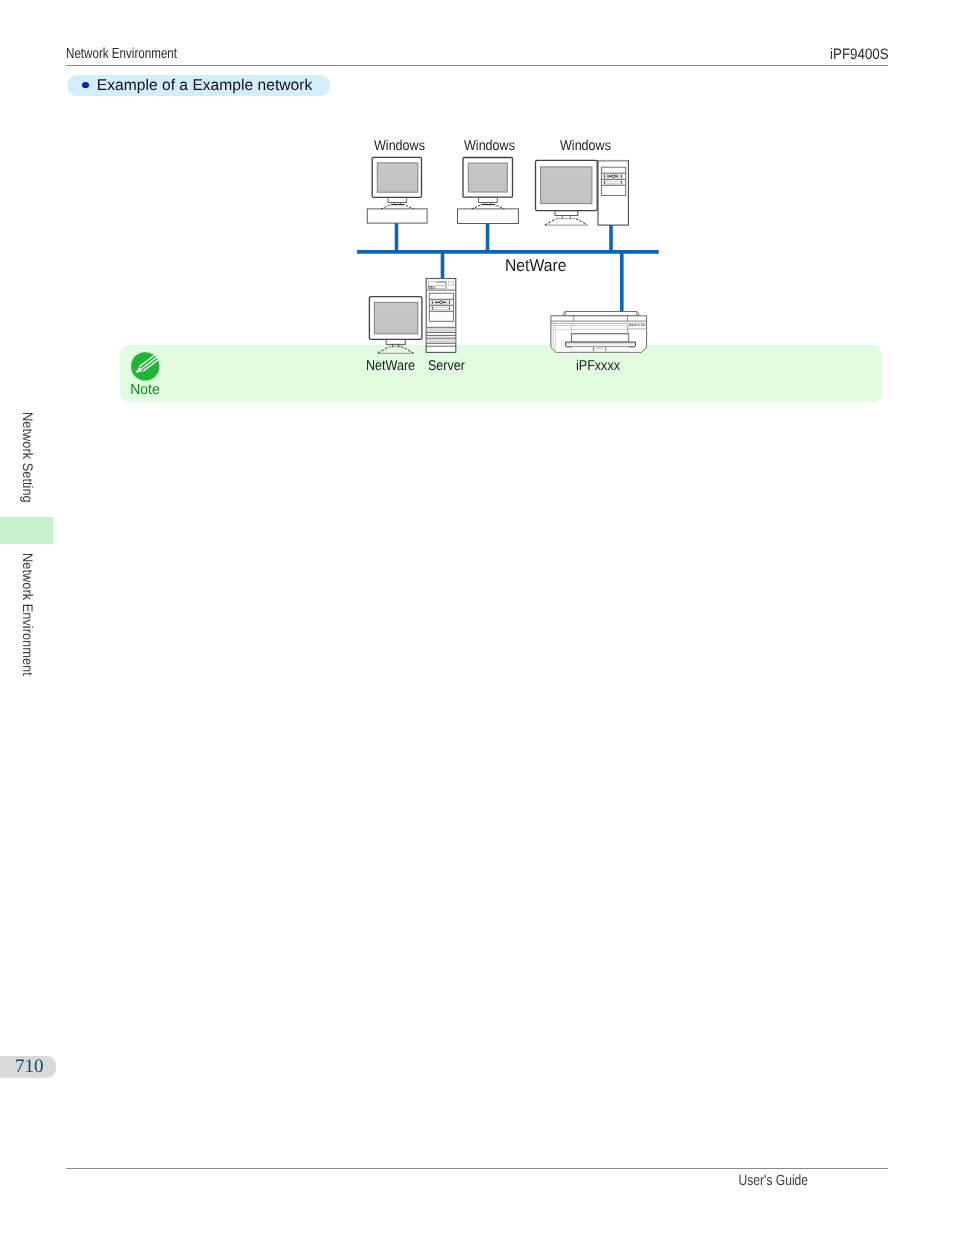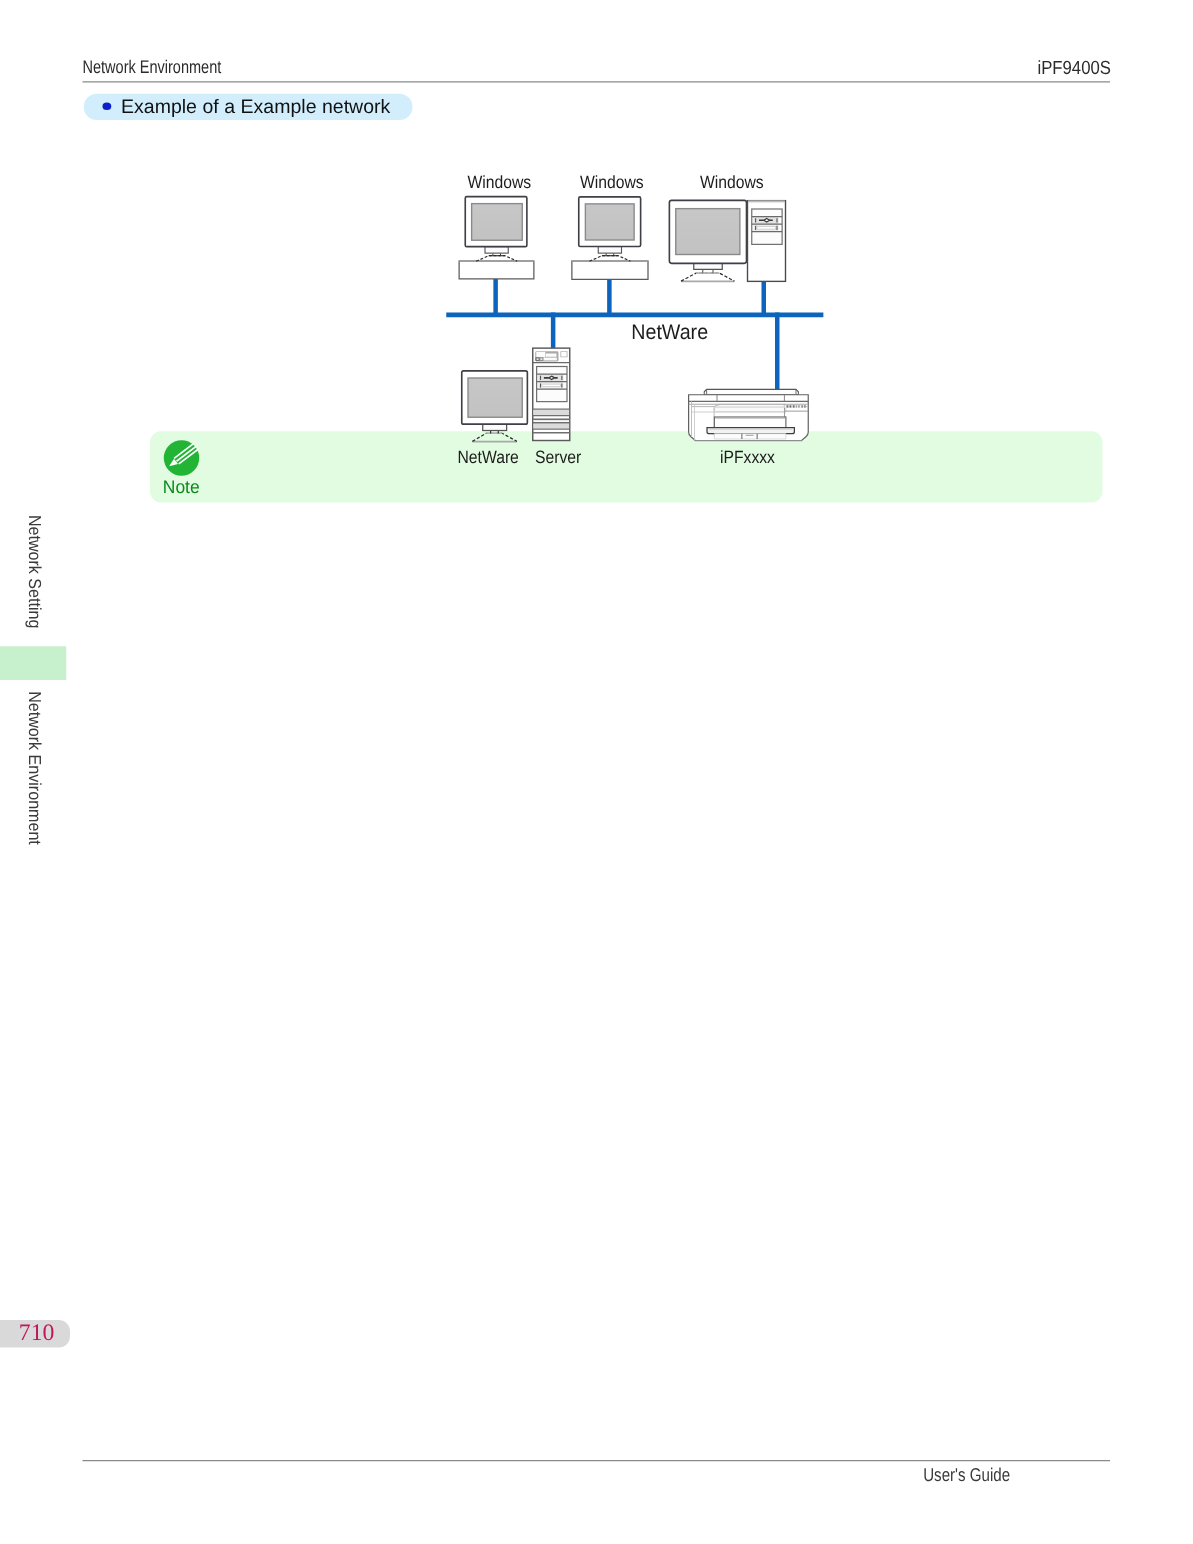--- a/index.html
+++ b/index.html
@@ -20,21 +20,21 @@
   .pill-text{font-size:15.6px;color:#111;letter-spacing:0.02px;white-space:nowrap;line-height:1;}
 
   
   .side-tab{position:absolute;left:0;width:53px;height:27px;background:#c7f0cd;}
   .side-label{position:absolute;font-size:13.9px;color:#3a3a3a;white-space:nowrap;
     writing-mode:vertical-rl;letter-spacing:0px;line-height:1;transform:scaleY(0.925);transform-origin:0 0;}
 
   
   .pagenum{position:absolute;left:0;top:1056px;width:56px;height:22px;background:#d9d9d9;
      border-top-right-radius:9px;border-bottom-right-radius:9px;}
-  .pagenum span{position:absolute;left:15px;top:0px;font-family:"Liberation Serif",serif;font-size:19px;color:#be185d;line-height:22px;}
+  .pagenum span{position:absolute;left:15px;top:0px;font-family:"Liberation Serif",serif;font-size:19px;color:#0c4a6e;line-height:22px;}
 
   
   .ftr-rule{position:absolute;left:65.5px;top:1168px;width:822.5px;height:1px;background:#8a8a8a;}
   .ftr-right{position:absolute;right:64px;top:1174.2px;font-size:14.8px;color:#3b3b3b;white-space:nowrap;line-height:1;transform:scaleX(0.817);transform-origin:100% 0;}
 
   
   .note{position:absolute;left:120px;top:344.5px;width:762px;height:57.5px;background:#e1fce1;border-radius:9px;box-sizing:border-box;}
   .note-icon{position:absolute;left:11px;top:7.5px;width:29px;height:29px;overflow:visible;}
   .note-icon-label{position:absolute;left:-3.4px;top:38.0px;width:56px;text-align:center;font-size:14.6px;color:#0a8a1a;line-height:1;transform:scaleX(0.955);transform-origin:50% 0;}
   .note-body{position:absolute;left:50px;top:8.5px;right:10px;}

